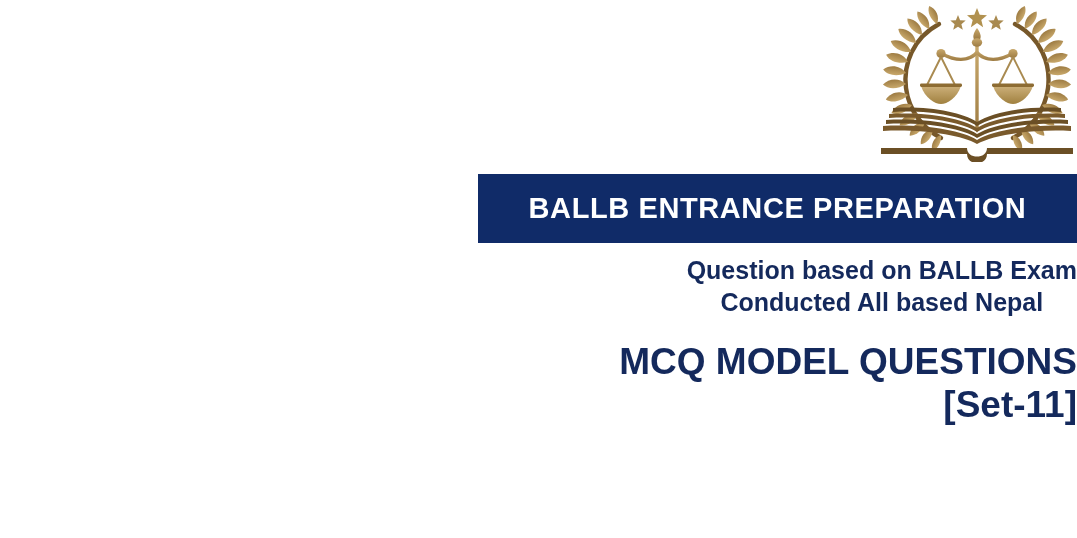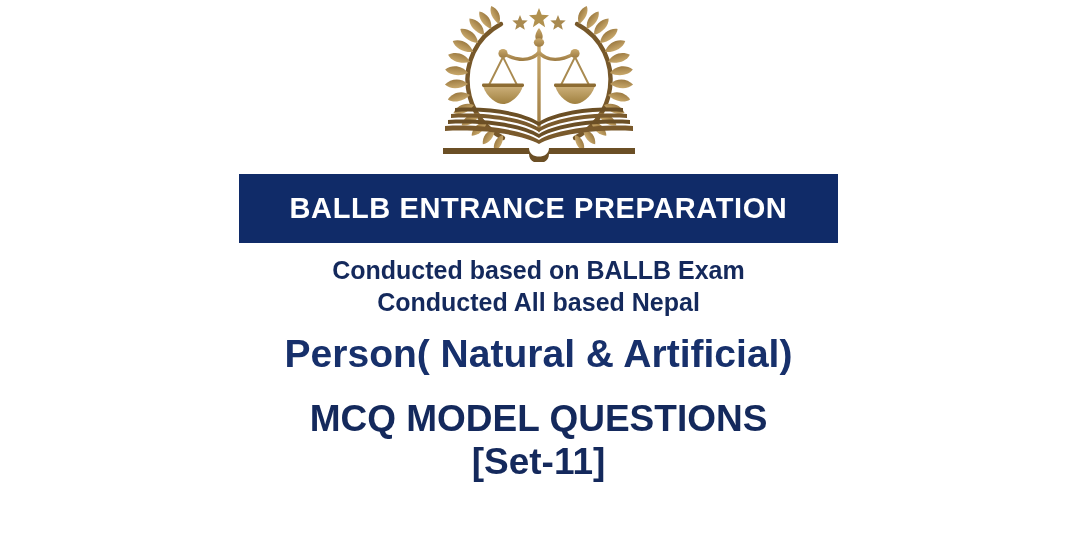--- a/index.html
+++ b/index.html
@@ -12,21 +12,21 @@
     font-family: "Liberation Sans", sans-serif;
   }
   .slide {
     position: relative;
     width: 1077px;
     height: 538px;
     background: #ffffff;
     overflow: hidden;
     display: flex;
     flex-direction: column;
-    align-items: center;
+    align-items: flex-end;
   }
 
   
   .emblem-wrap {
     width: 200px;
     height: 160px;
     margin-top: 2px;
     display: block;
   }
   .emblem-wrap svg { display: block; width: 200px; height: 160px; }
@@ -204,23 +204,22 @@
                  C 95,154.6 90,152 90,146 Z" fill="#6b4f25"></path>
       </g>
     </svg>
   </div>
 
   <div class="banner">
     <div class="banner-text">BALLB ENTRANCE PREPARATION</div>
   </div>
 
   <div class="subhead">
-    <div>Conducted based on BALLB Exam</div>
+    <div>Question based on BALLB Exam</div>
     <div>Conducted All based Nepal</div>
   </div>
 
-  <div class="title-main">Person( Natural &amp; Artificial)</div>
 
   <div class="title-mcq">MCQ MODEL QUESTIONS</div>
 
   <div class="title-set">[Set-11]</div>
 
 </div>
 
 </body></html>

